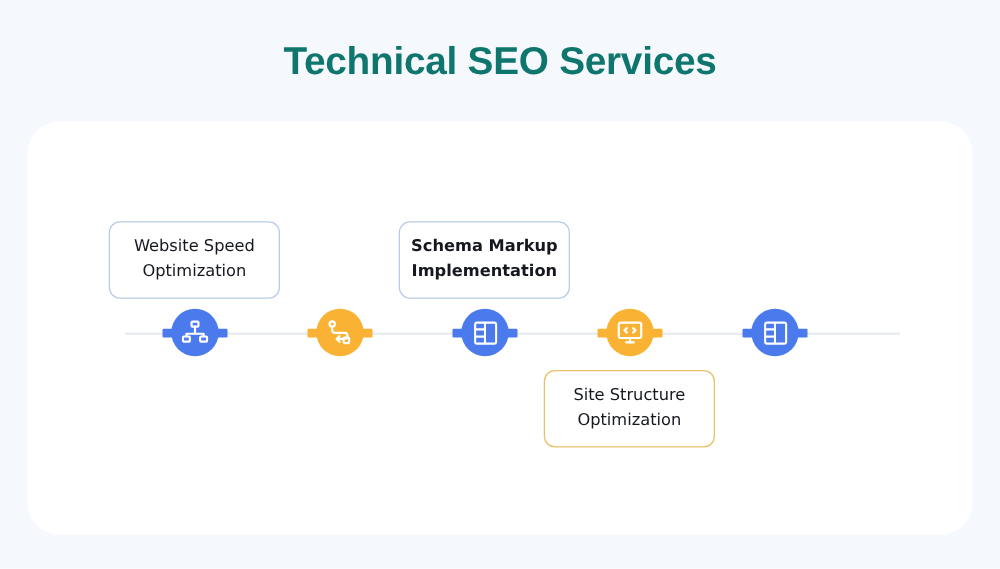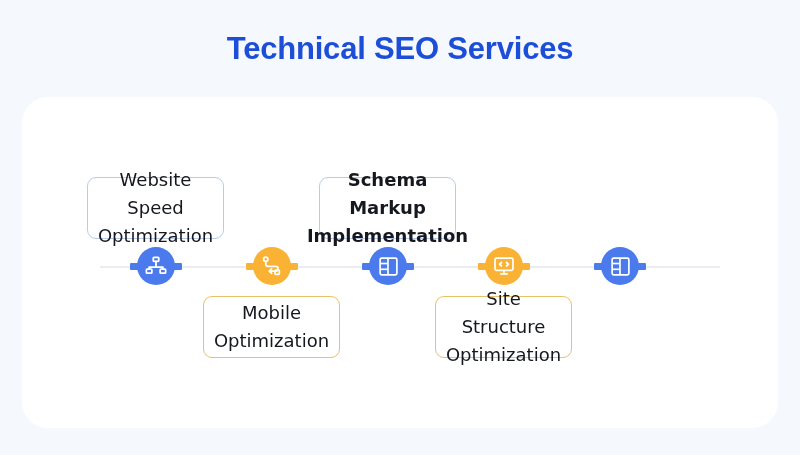--- a/index.html
+++ b/index.html
@@ -21,21 +21,21 @@
 
   
   .page-title {
     position: absolute;
     left: 0;
     top: 31px;
     width: 800px;
     text-align: center;
     font-size: 31px;
     font-weight: 700;
-    color: #1d4ed8;
+    color: #0f766e;
     letter-spacing: -0.2px;
     white-space: nowrap;
   }
 
   
   .panel {
     position: absolute;
     left: 22px;
     top: 97px;
     width: 756px;
@@ -84,21 +84,21 @@
     display: flex;
     align-items: center;
     justify-content: center;
     text-align: center;
     padding: 6px 8px;
   }
   .card.amber {
     border-color: #e8c269;
   }
   .card-label {
-    font-size: 18px;
+    font-size: 13px;
     line-height: 1.55;
     color: #15181f;
     font-family: "DejaVu Sans", sans-serif;
   }
 </style>
 </head>
 <body>
 
 <div id="stage">
 
@@ -175,21 +175,18 @@
 
   <div class="card" style="left:87px; top:177px; width:137px; height:62px;">
     <span class="card-label">Website Speed Optimization</span>
   </div>
 
   <div class="card" style="left:319px; top:177px; width:137px; height:62px;font-weight:bold;">
     <span class="card-label">Schema Markup Implementation</span>
   </div>
 
 
-  <div class="card amber" style="left:203px; top:296px; width:137px; height:62px;">
-    <span class="card-label">Mobile Optimization</span>
-  </div>
 
   <div class="card amber" style="left:435px; top:296px; width:137px; height:62px;align-items:center;">
     <span class="card-label">Site Structure Optimization</span>
   </div>
 
 </div>
 
 </body></html>

